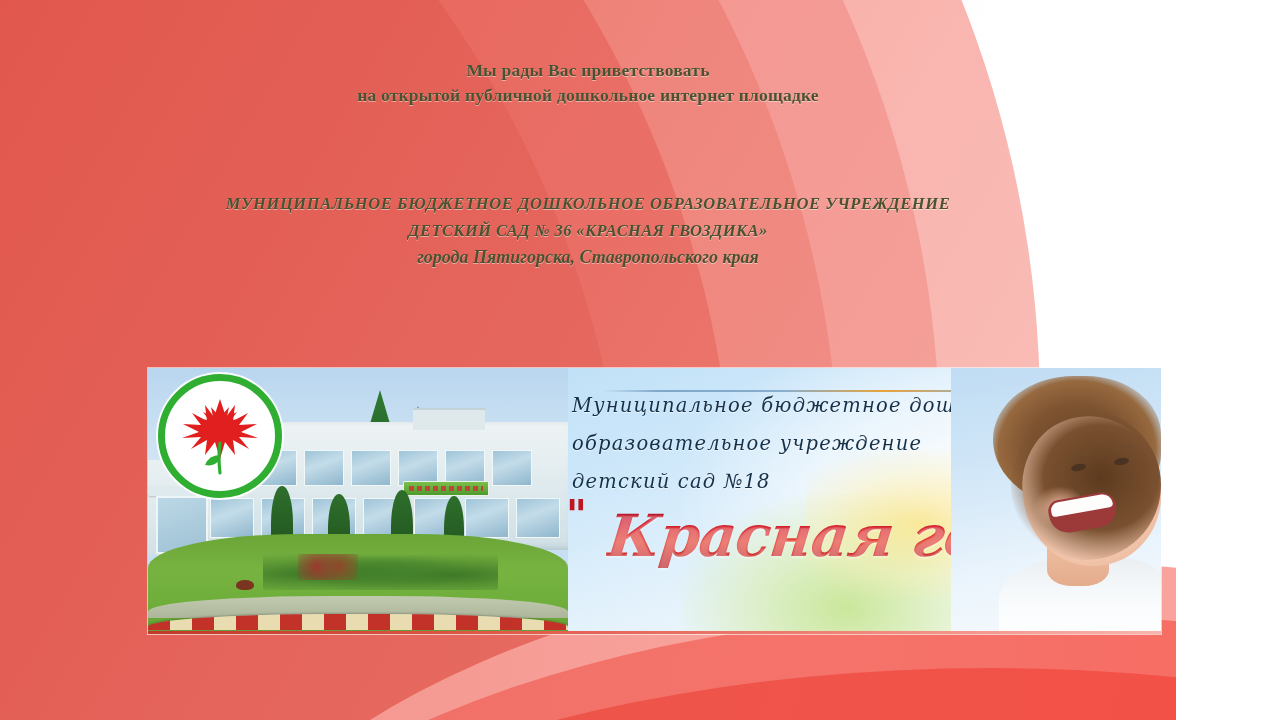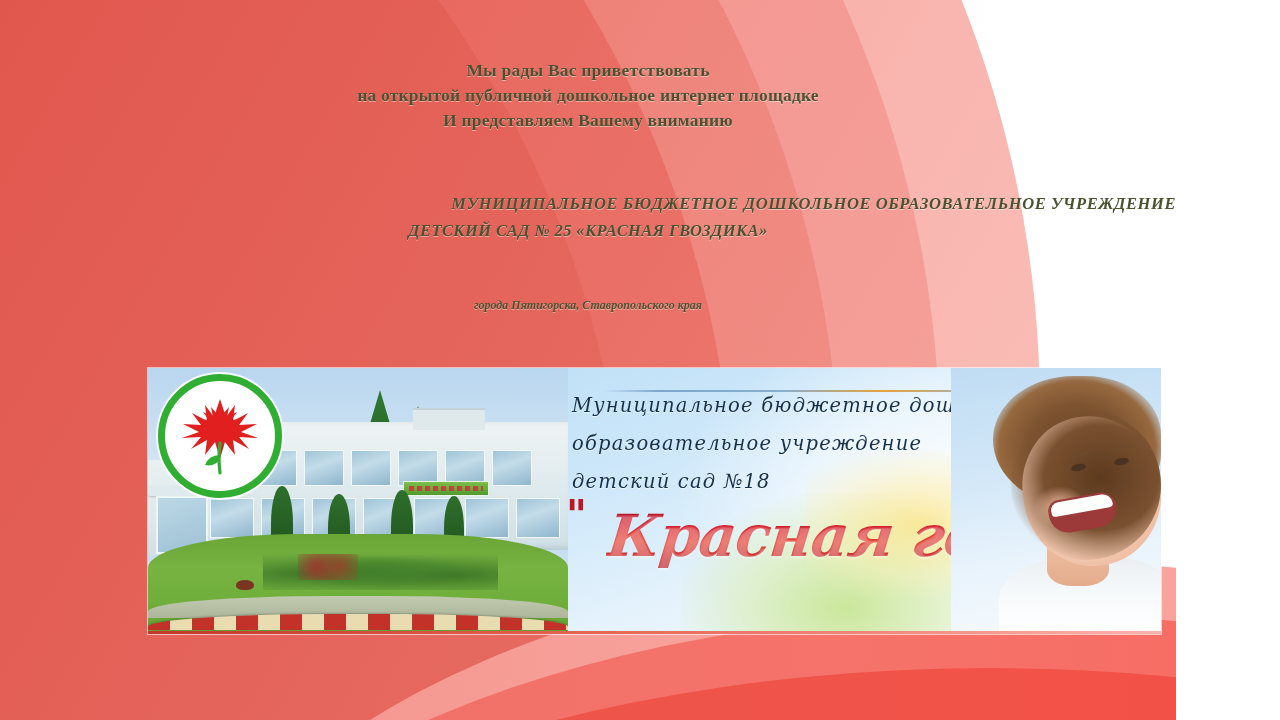--- a/index.html
+++ b/index.html
@@ -57,23 +57,23 @@
   .headline .l3{letter-spacing:0;}
   .subhead{
     position:absolute;left:0;right:0;top:190px;
     text-align:center;
     color:#4a5230;
     font-family:"Liberation Serif", serif;
     font-weight:bold;font-style:italic;
     font-size:16.5px;line-height:27px;
     text-shadow:0 1px 0 rgba(255,255,255,.45);
   }
-  .subhead .s1{letter-spacing:.6px;text-align:right;}
+  .subhead .s1{letter-spacing:.6px;}
   .subhead .s2{letter-spacing:.4px;}
-  .subhead .s3{font-size:12px;margin-top:48px;}
+  .subhead .s3{font-size:18px;}
 
   
   #banner{
     position:absolute;left:148px;top:368px;width:1013px;height:266px;
     overflow:hidden;background:#cfe6f7;
     box-shadow:0 0 0 1px rgba(255,255,255,.6);
   }
   .bn-sky{
     position:absolute;inset:0;
     background:linear-gradient(160deg,#ddeefb 0%,#bfe0f7 22%,#cfe8fa 45%,#e6f3fc 68%,#f2f9fe 88%,#ffffff 100%);
@@ -264,26 +264,25 @@
   <div class="arc arc3"></div>
   <div class="arc arc4"></div>
   <div class="arc arc5"></div>
   <div class="barc barc1"></div>
   <div class="barc barc2"></div>
   <div class="barc barc3"></div>
 
   <div class="headline">
     <div class="l1">Мы рады Вас приветствовать</div>
     <div class="l2">на открытой публичной дошкольное  интернет  площадке</div>
-    <div class="l4">И представляем Вашему вниманию</div>
   </div>
 
   <div class="subhead">
     <div class="s1">МУНИЦИПАЛЬНОЕ  БЮДЖЕТНОЕ  ДОШКОЛЬНОЕ  ОБРАЗОВАТЕЛЬНОЕ  УЧРЕЖДЕНИЕ</div>
-    <div class="s2">ДЕТСКИЙ САД № 25 «КРАСНАЯ ГВОЗДИКА»</div>
+    <div class="s2">ДЕТСКИЙ САД № 36 «КРАСНАЯ ГВОЗДИКА»</div>
     <div class="s3">города Пятигорска, Ставропольского края</div>
   </div>
 
   <div id="banner">
     <div class="bn-sky"></div>
     <div class="bn-glow"></div>
     <div class="bn-green"></div>
     <div class="bn-yellow"></div>
     <div class="bn-topline"></div>
 

